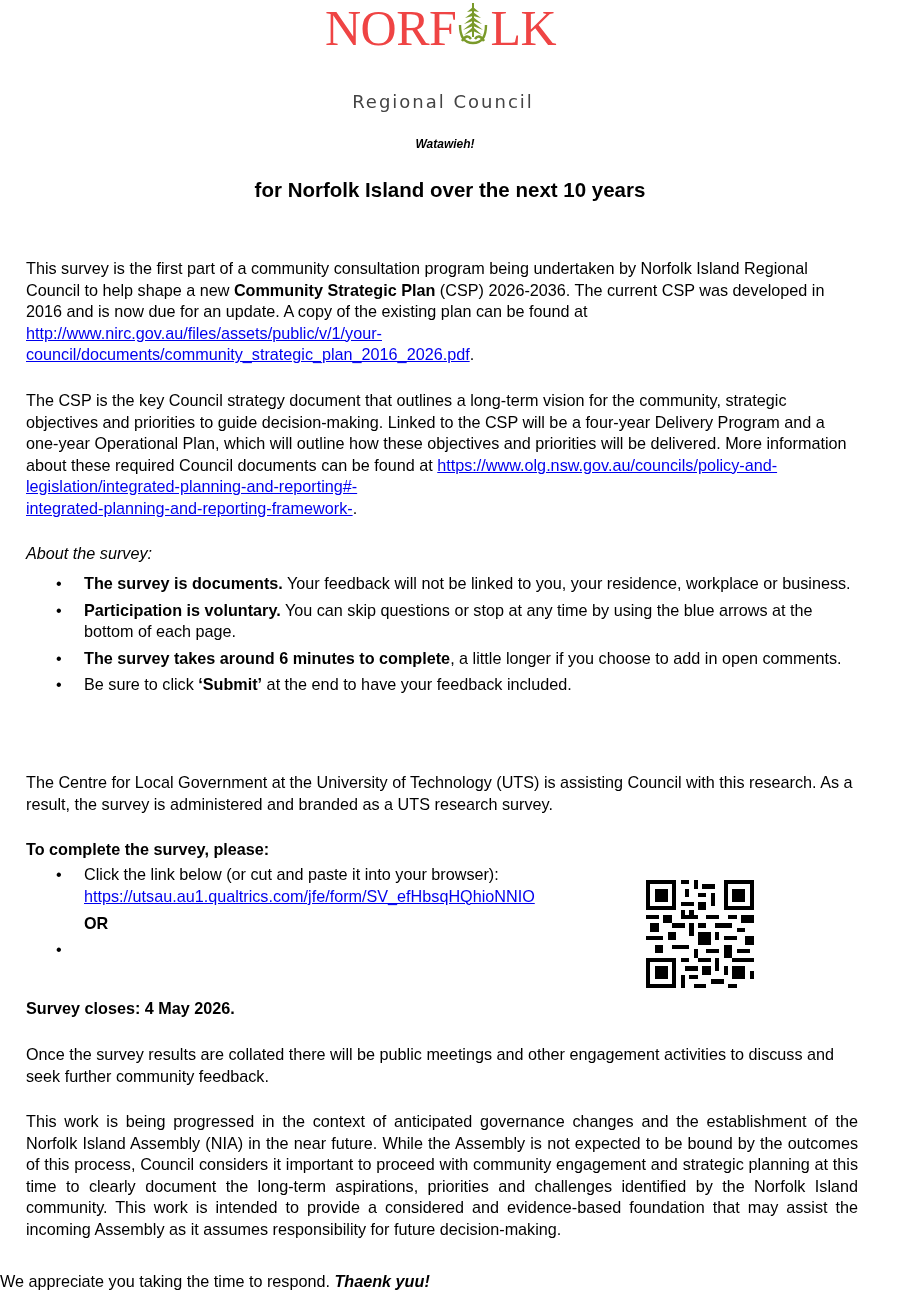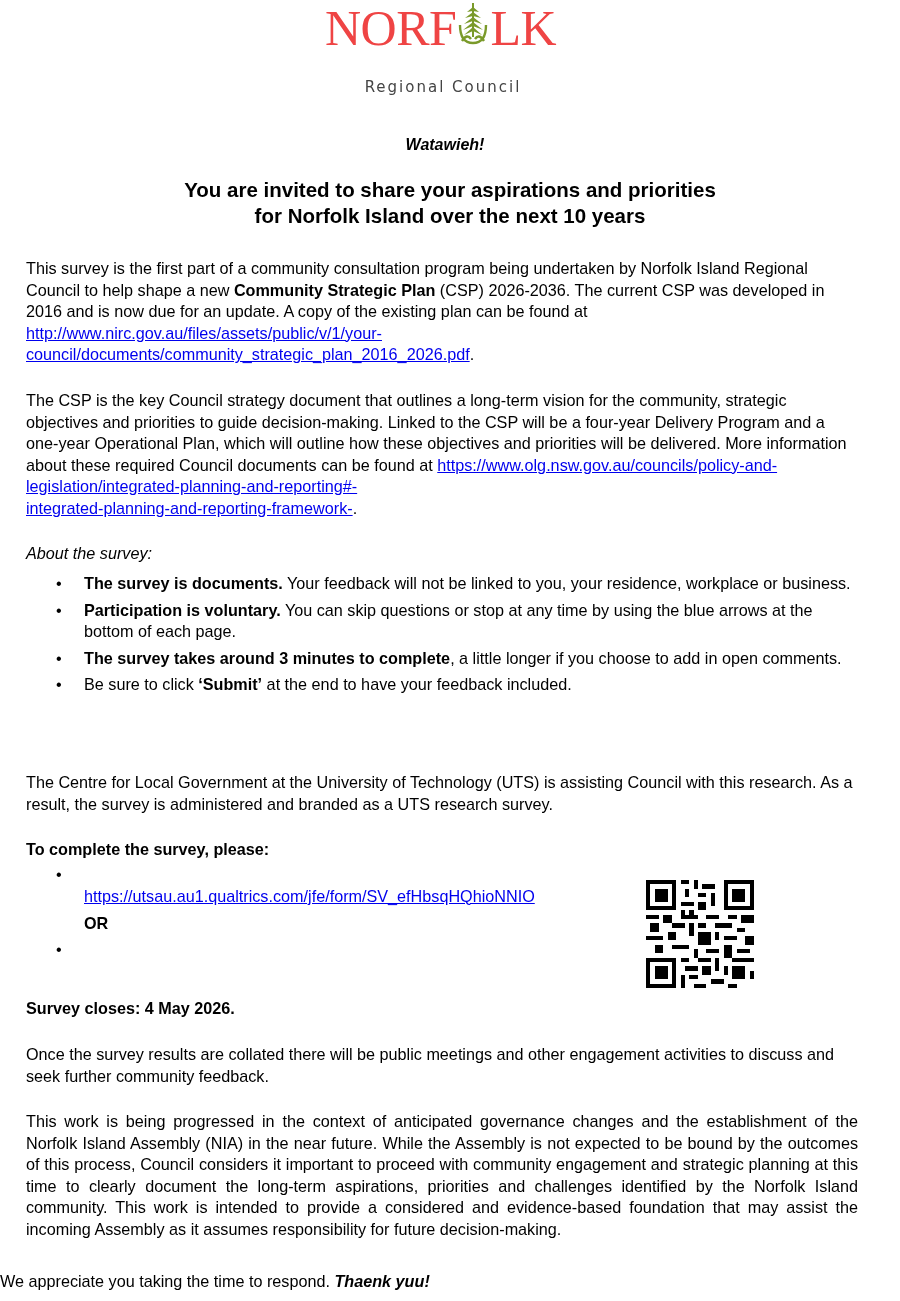--- a/index.html
+++ b/index.html
@@ -15,26 +15,26 @@
     color: #ef4444; letter-spacing: -0.5px; white-space: nowrap;
   }
   .logo .norfolk span { display: inline-block; }
   .logo .pine { display: inline-block; width: 34px; height: 44px; vertical-align: -2px; }
   .logo .island {
     position: absolute; left: 34px; top: 44px; width: 170px; text-align: center;
     font-family: "Liberation Sans", sans-serif; font-size: 40px; line-height: 46px;
     color: #1fa38c; letter-spacing: 0.5px;
   }
   .logo .regional {
-    position: absolute; left: 18px; top: 75px; width: 200px; text-align: center;
-    font-family: "DejaVu Sans", sans-serif; font-size: 15px; line-height: 20px;
+    position: absolute; left: 18px; top: 90px; width: 200px; text-align: center;
+    font-family: "DejaVu Sans", sans-serif; font-size: 18px; line-height: 20px;
     color: #444; letter-spacing: 2px;
   }
   .greeting { position: absolute; top: 134px; left: 0; width: 890px; text-align: center;
-    font-weight: bold; font-style: italic; font-size: 16px; }
+    font-weight: bold; font-style: italic; font-size: 12px; }
   .headline { position: absolute; top: 177px; left: 0; width: 900px; text-align: center;
     font-weight: bold; font-size: 20.5px; line-height: 26px; }
   .para { position: absolute; left: 23px; width: 835px; margin: 3px; }
   a.link { color: #0000ee; text-decoration: underline; }
   b { font-weight: bold; }
   .bullets { position: absolute; left: 23px; width: 840px; margin: 0; padding: 0; list-style: none; }
   .bullets li { position: relative; padding-left: 61px; margin-bottom: 5px; }
   .bullets li .dot { position: absolute; left: 33px; top: 0; }
   .justify { text-align: justify; }
   .qr { position: absolute; left: 646px; top: 880px; width: 108px; height: 108px; }
@@ -59,43 +59,42 @@
         <path d="M17 24 L8 32 L17 28 L26 32 Z"></path>
       </g>
     </svg><span>LK</span>
   </div>
   <div class="regional">Regional Council</div>
 </div>
 
 <div class="greeting">Watawieh!</div>
 
 <div class="headline">
-  <div>You are invited to share your aspirations and priorities</div>
   <div>for Norfolk Island over the next 10 years</div>
 </div>
 
 <p class="para" style="top:255px;"><span>This survey is the first part of a community consultation program being undertaken by Norfolk Island Regional Council to help shape a new </span><b>Community Strategic Plan</b><span> (CSP) 2026-2036. The current CSP was developed in 2016 and is now due for an update. A copy of the existing plan can be found at </span><a class="link"><span>http://www.nirc.gov.au/files/assets/public/v/1/your-</span><br><span>council/documents/community_strategic_plan_2016_2026.pdf</span></a><span>.</span></p>
 
 <p class="para" style="top:387px;"><span>The CSP is the key Council strategy document that outlines a long-term vision for the community, strategic objectives and priorities to guide decision-making. Linked to the CSP will be a four-year Delivery Program and a one-year Operational Plan, which will outline how these objectives and priorities will be delivered. More information about these required Council documents can be found at </span><a class="link"><span>https://www.olg.nsw.gov.au/councils/policy-and-legislation/integrated-planning-and-reporting#-</span><br><span>integrated-planning-and-reporting-framework-</span></a><span>.</span></p>
 
 <p class="para" style="top:540px;font-style:italic;">About the survey:</p>
 
 <ul class="bullets" style="top:573px;">
   <li><span class="dot">•</span><b>The survey is documents.</b><span> Your feedback will not be linked to you, your residence, workplace or business.</span></li>
   <li><span class="dot">•</span><b>Participation is voluntary.</b><span> You can skip questions or stop at any time by using the blue arrows at the bottom of each page.</span></li>
-  <li><span class="dot">•</span><b>The survey takes around 3 minutes to complete</b><span>, a little longer if you choose to add in open comments.</span></li>
+  <li><span class="dot">•</span><b>The survey takes around 6 minutes to complete</b><span>, a little longer if you choose to add in open comments.</span></li>
   <li><span class="dot">•</span><span>Be sure to click </span><b>‘Submit’</b><span> at the end to have your feedback included.</span></li>
 </ul>
 
 <p class="para" style="top:769px;">The Centre for Local Government at the University of Technology (UTS) is assisting Council with this research. As a result, the survey is administered and branded as a UTS research survey.</p>
 
 <p class="para" style="top:836px; font-weight:bold;">To complete the survey, please:</p>
 
 <ul class="bullets" style="top:864px; width:620px;">
-  <li style="margin-bottom:4px;"><span class="dot">•</span><br><a class="link">https://utsau.au1.qualtrics.com/jfe/form/SV_efHbsqHQhioNNIO</a><br><b style="display:inline-block; margin-top:6px;">OR</b></li>
+  <li style="margin-bottom:4px;"><span class="dot">•</span><span>Click the link below (or cut and paste it into your browser):</span><br><a class="link">https://utsau.au1.qualtrics.com/jfe/form/SV_efHbsqHQhioNNIO</a><br><b style="display:inline-block; margin-top:6px;">OR</b></li>
   <li><span class="dot">•</span></li>
 </ul>
 
 <svg class="qr" viewBox="0 0 25 25" shape-rendering="crispEdges">
   <g fill="#000">
     <path d="M0 0h7v7h-7z M1 1v5h5v-5z" fill-rule="evenodd"></path>
     <rect x="2" y="2" width="3" height="3"></rect>
     <path d="M18 0h7v7h-7z M19 1v5h5v-5z" fill-rule="evenodd"></path>
     <rect x="20" y="2" width="3" height="3"></rect>
     <path d="M0 18h7v7h-7z M1 19v5h5v-5z" fill-rule="evenodd"></path>

